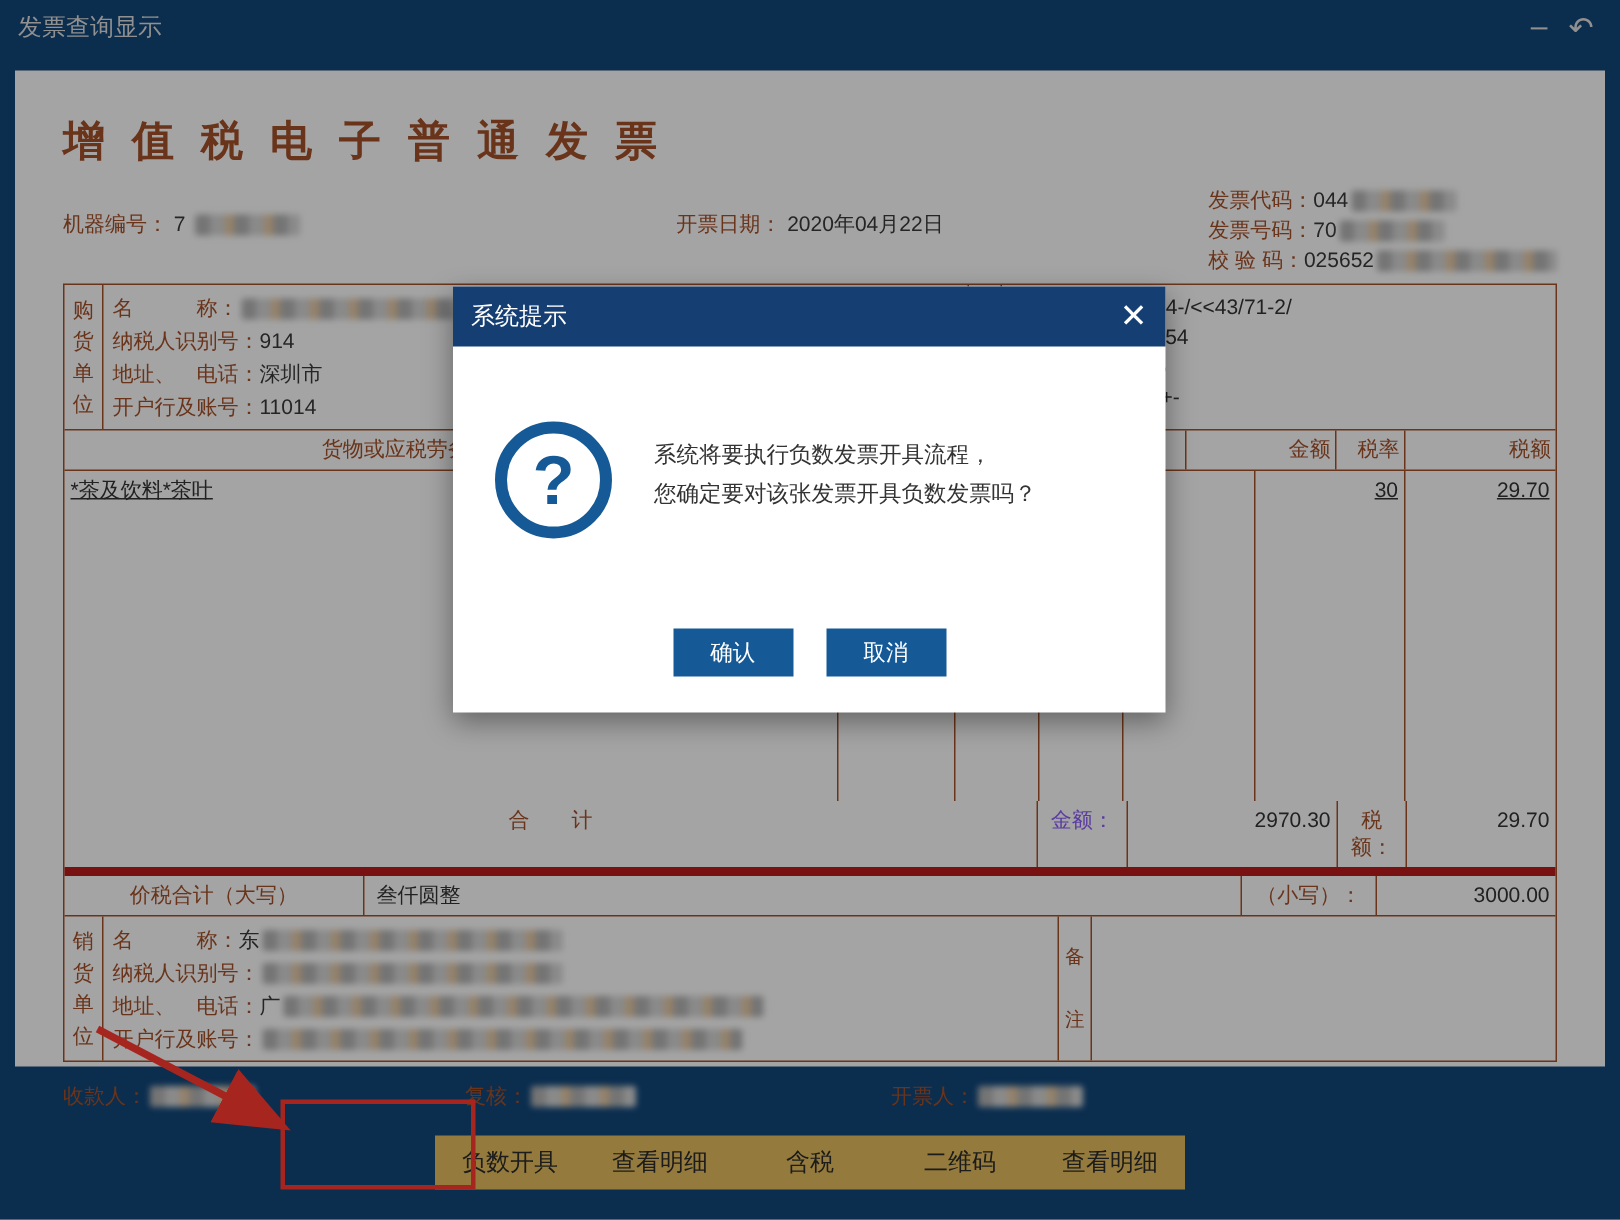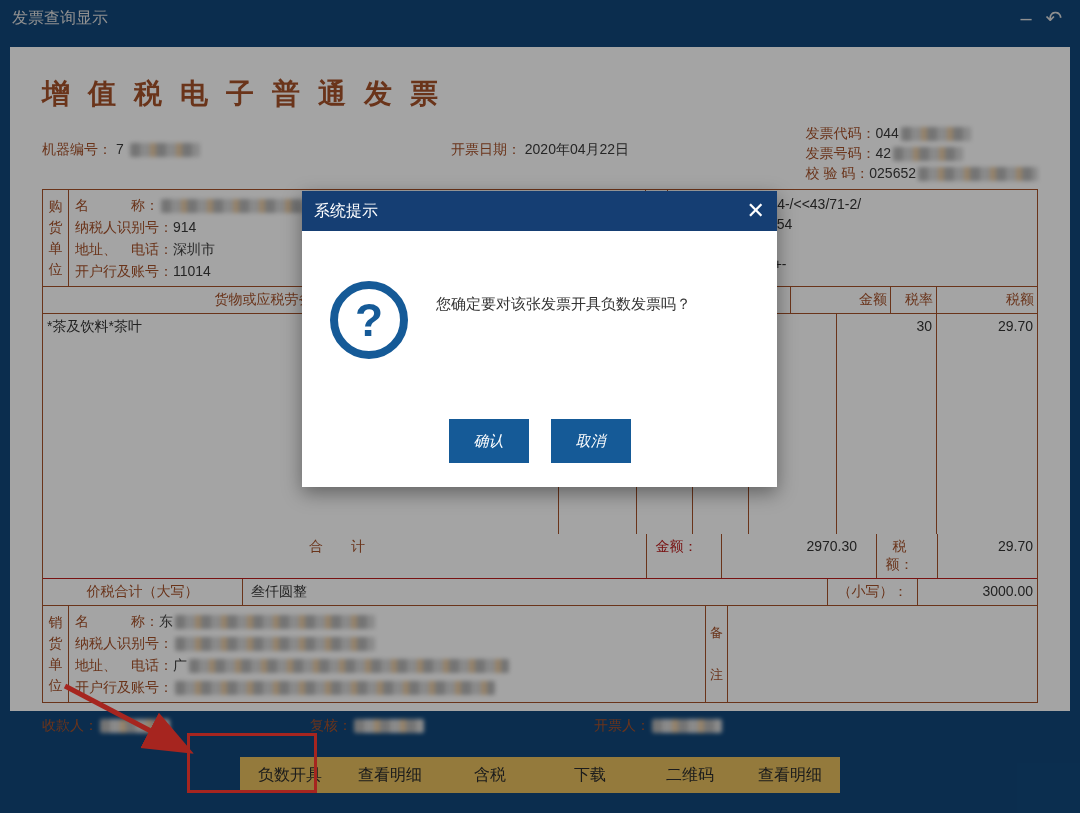--- a/index.html
+++ b/index.html
@@ -31,34 +31,34 @@
     .row:last-child{border-bottom:none}
     .vcell { width:26px; display:flex; flex-direction:column; align-items:center; justify-content:space-around; border-right:1px solid #a35029; padding:6px 0; }
     .info { flex:1; padding:4px 6px; line-height:22px; }
     .sec-r { width:370px; border-left:1px solid #a35029; padding:4px 6px; font-family:monospace; color:#333; line-height:20px; }
     .vcell.sm{width:22px;font-size:13px;border-right:none;border-left:1px solid #a35029}
 
     .hdr { display:flex; text-align:center; border-bottom:1px solid #a35029; }
     .hdr>div{padding:4px 3px; border-right:1px solid #a35029;}
     .hdr>div:last-child{border-right:none}
     .items { display:flex; min-height:220px; }
-    .items>div{padding:4px; border-right:1px solid #a35029; color:#333;}
+    .items>div{padding:4px; border-right:1px solid #a35029; color:#333;text-decoration:underline;}
     .items>div:last-child{border-right:none}
     .c-name{flex:1}
     .c-spec{width:78px}
     .c-unit{width:56px}
     .c-qty{width:56px}
     .c-price{width:88px}
     .c-amt{width:100px;text-align:right}
     .c-rate{width:46px;text-align:right}
     .c-tax{width:100px;text-align:right}
 
-    .tot { display:flex; border-bottom:1px solid #b91c1c;gap:15px; }
+    .tot { display:flex; border-bottom:6px solid #b91c1c; }
     .tot .lab{flex:1;text-align:center;padding:4px}
-    .tot .amtlab{width:60px;border-left:1px solid #a35029;text-align:center;padding:4px;color:#b91c1c}
+    .tot .amtlab{width:60px;border-left:1px solid #a35029;text-align:center;padding:4px;color:#8b5cf6}
     .tot .amt{width:140px;border-left:1px solid #a35029;text-align:right;padding:4px;color:#333}
     .tot .taxlab{width:46px;border-left:1px solid #a35029;text-align:center;padding:4px}
     .tot .tax{width:100px;border-left:1px solid #a35029;text-align:right;padding:4px;color:#333}
 
     .grand { display:flex; }
     .grand .gl{width:200px;text-align:center;padding:4px;border-right:1px solid #a35029}
     .grand .gw{flex:1;padding:4px 8px;color:#333}
     .grand .gs{width:90px;text-align:center;padding:4px;border-left:1px solid #a35029}
     .grand .gv{width:120px;text-align:right;padding:4px;border-left:1px solid #a35029;color:#333}
 
@@ -73,21 +73,21 @@
     .mask { position:absolute; inset:0; background:rgba(0,0,0,.35); }
     .modal { position:absolute; left:302px; top:191px; width:475px; background:#fff; box-shadow:0 6px 18px rgba(0,0,0,.4); }
     .m-hdr { height:40px; background:#153e73; color:#fff; display:flex; align-items:center; padding:0 12px; font-size:16px; }
     .m-hdr .sp{flex:1}
     .m-hdr .x{cursor:pointer;font-size:22px;line-height:1}
     .m-body { display:flex; padding:50px 28px 60px; gap:28px; align-items:flex-start; }
     .qicon { width:78px; height:78px; border:8px solid #155a97; border-radius:50%; position:relative; flex:none; }
     .qicon::after{content:"?";position:absolute;inset:0;display:flex;align-items:center;justify-content:center;color:#155a97;font-size:46px;font-weight:700}
     .m-text { color:#333; font-size:15px; line-height:26px; padding-top:10px; }
     .m-ftr { display:flex; justify-content:center; gap:22px; padding-bottom:24px; }
-    .mbtn { width:80px; height:44px; background:#155a97; color:#fff; border:none; font-size:15px; cursor:pointer;font-style:italic; }
+    .mbtn { width:80px; height:32px; background:#155a97; color:#fff; border:none; font-size:15px; cursor:pointer; }
 
     
     .arrow { position:absolute; pointer-events:none; }
     .arrow svg{overflow:visible}
   </style>
 </head>
 <body>
 
 <div class="titlebar">
   <span>发票查询显示</span>
@@ -104,21 +104,21 @@
       <span>机器编号：</span>
       <span class="val">7</span>
       <span class="blur"></span>
     </div>
     <div class="mt-center">
       <span>开票日期：</span>
       <span class="val">2020年04月22日</span>
     </div>
     <div class="mt-right">
       <div><span>发票代码：</span><span class="val">044</span><span class="blur"></span></div>
-      <div><span>发票号码：</span><span class="val">42</span><span class="blur"></span></div>
+      <div><span>发票号码：</span><span class="val">70</span><span class="blur"></span></div>
       <div><span>校 验 码：</span><span class="val">025652</span><span class="blur w120"></span></div>
     </div>
   </div>
 
   <div class="inv">
 
     <div class="row">
       <div class="vcell">
         <span>购</span>
           <span>货</span>
@@ -203,21 +203,20 @@
     <div><span>收款人：</span><span class="blur"></span></div>
     <div style="margin-left:80px"><span>复核：</span><span class="blur"></span></div>
     <div style="margin-left:110px"><span>开票人：</span><span class="blur"></span></div>
   </div>
 </div>
 
 <div class="btnbar">
   <button class="btn">负数开具</button>
   <button class="btn">查看明细</button>
   <button class="btn">含税</button>
-  <button class="btn">下载</button>
   <button class="btn">二维码</button>
   <button class="btn">查看明细</button>
 </div>
 
 <div class="highlight-box" style="left:187px; top:733px; width:130px; height:60px;"></div>
 
 <div class="arrow" style="left:60px; top:681px; width:140px; height:75px;">
   <svg width="140" height="75">
       <defs>
         <marker id="ah1" markerWidth="10" markerHeight="10" refX="8" refY="4" orient="auto">
@@ -241,20 +240,21 @@
 <div class="mask"></div>
 <div class="modal">
   <div class="m-hdr">
     <span>系统提示</span>
     <span class="sp"></span>
     <span class="x">✕</span>
   </div>
   <div class="m-body">
     <div class="qicon"></div>
     <div class="m-text">
+      <div>系统将要执行负数发票开具流程，</div>
       <div>您确定要对该张发票开具负数发票吗？</div>
     </div>
   </div>
   <div class="m-ftr">
     <button class="mbtn">确认</button>
     <button class="mbtn">取消</button>
   </div>
 </div>
 
 </body></html>

